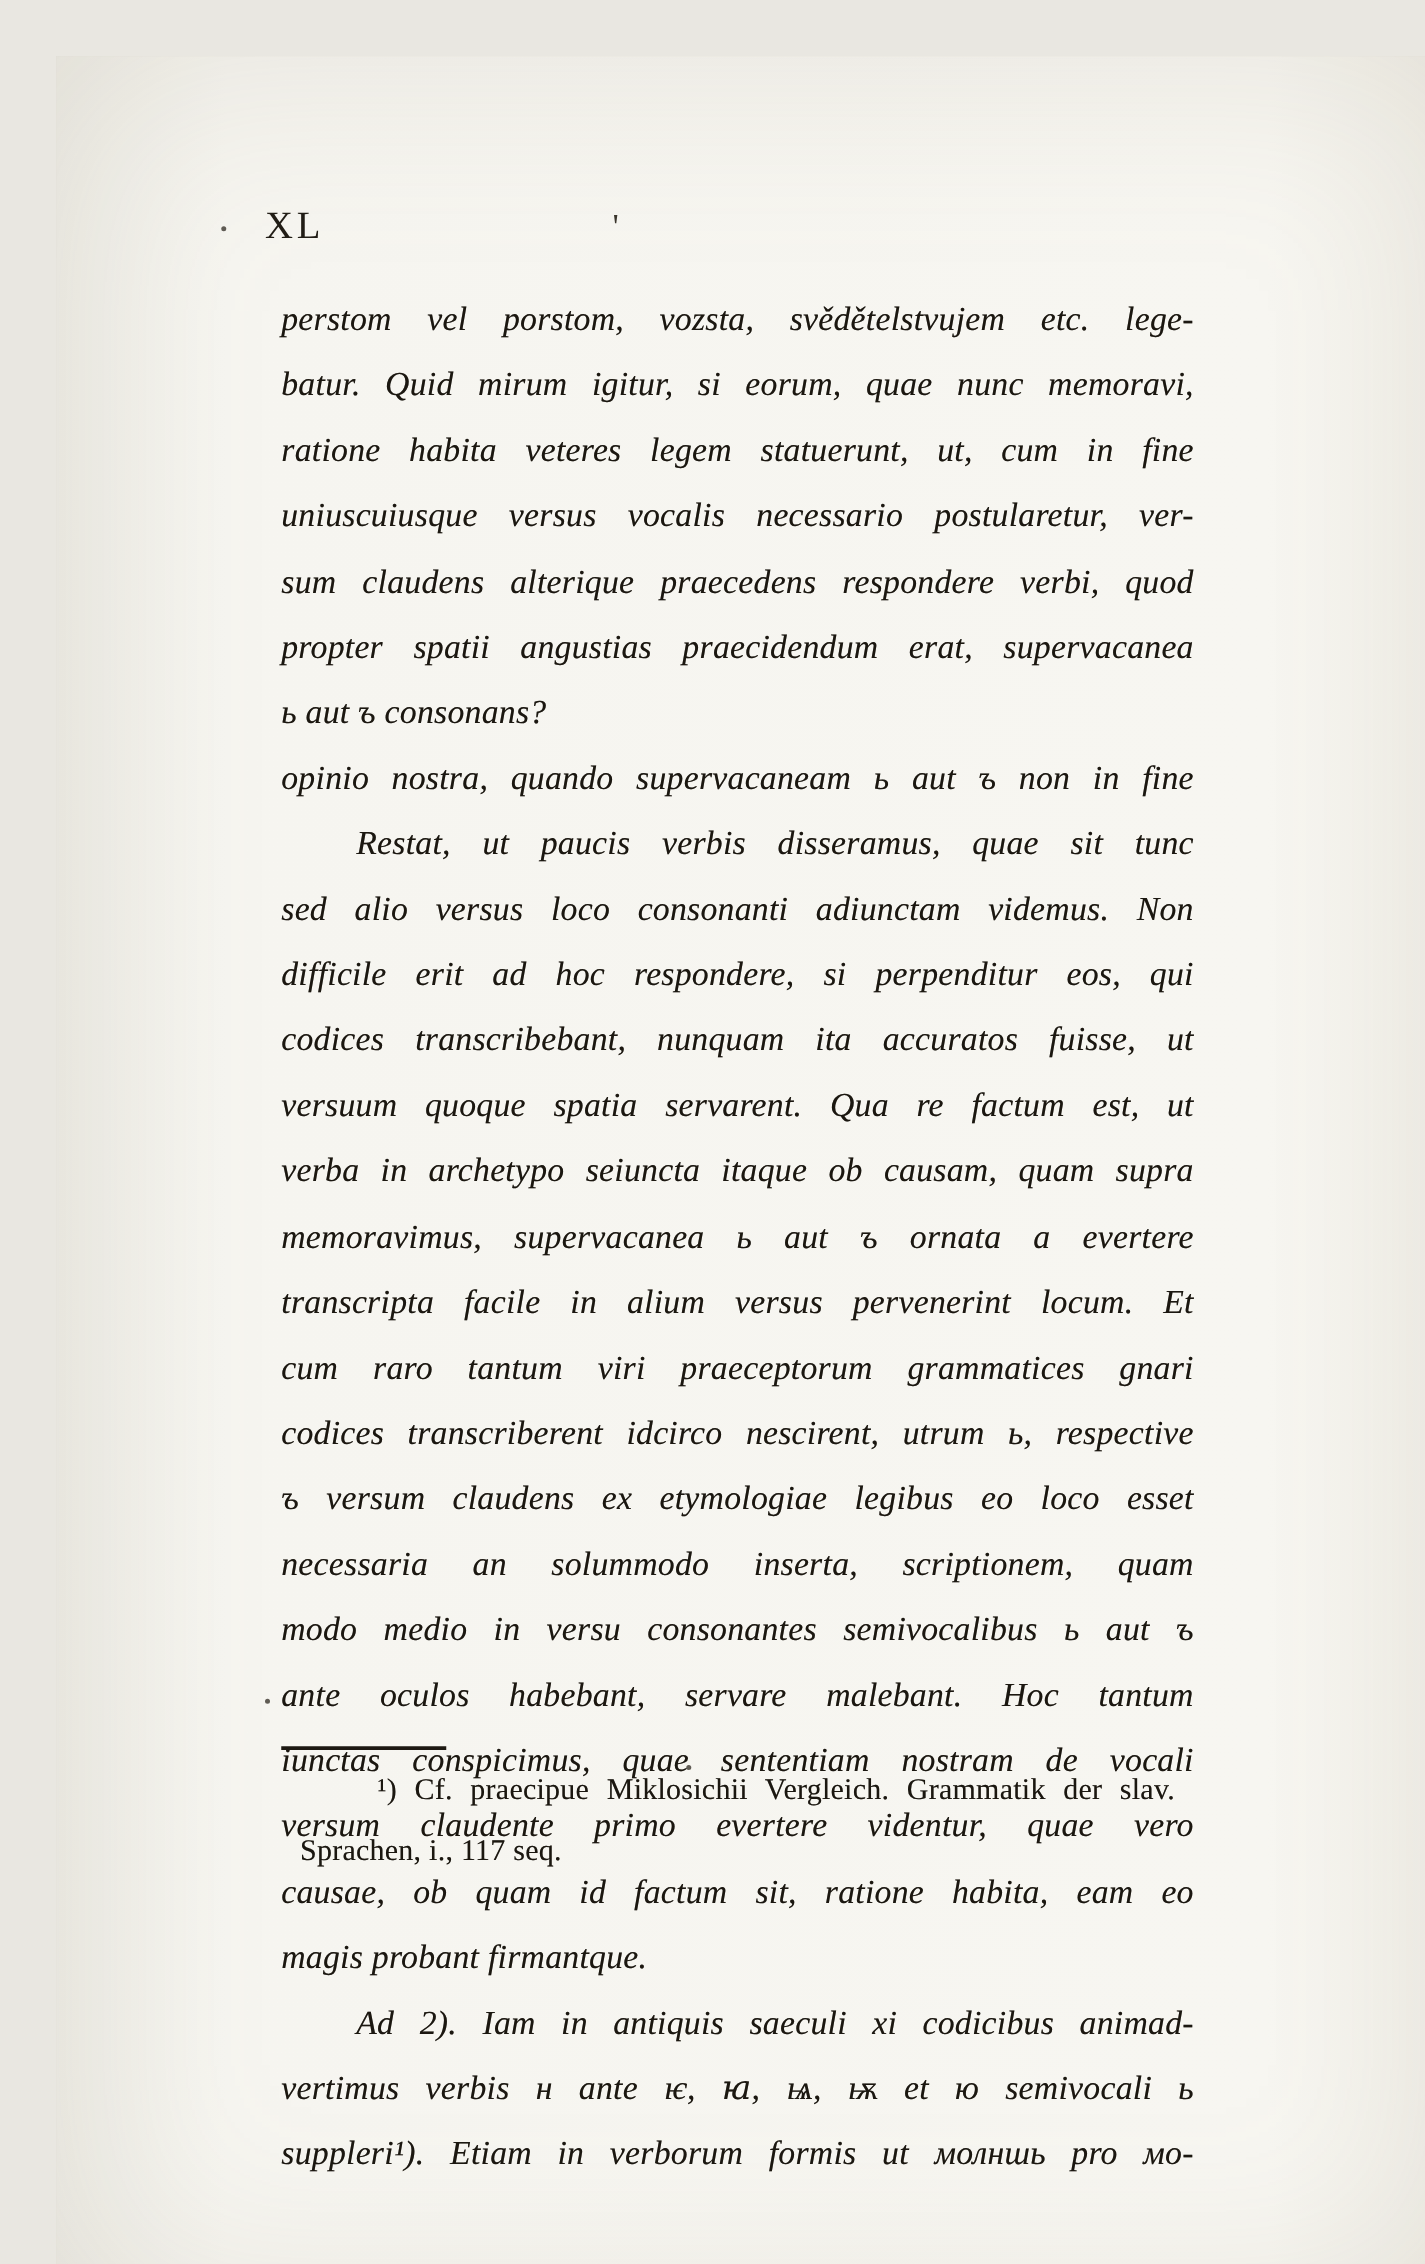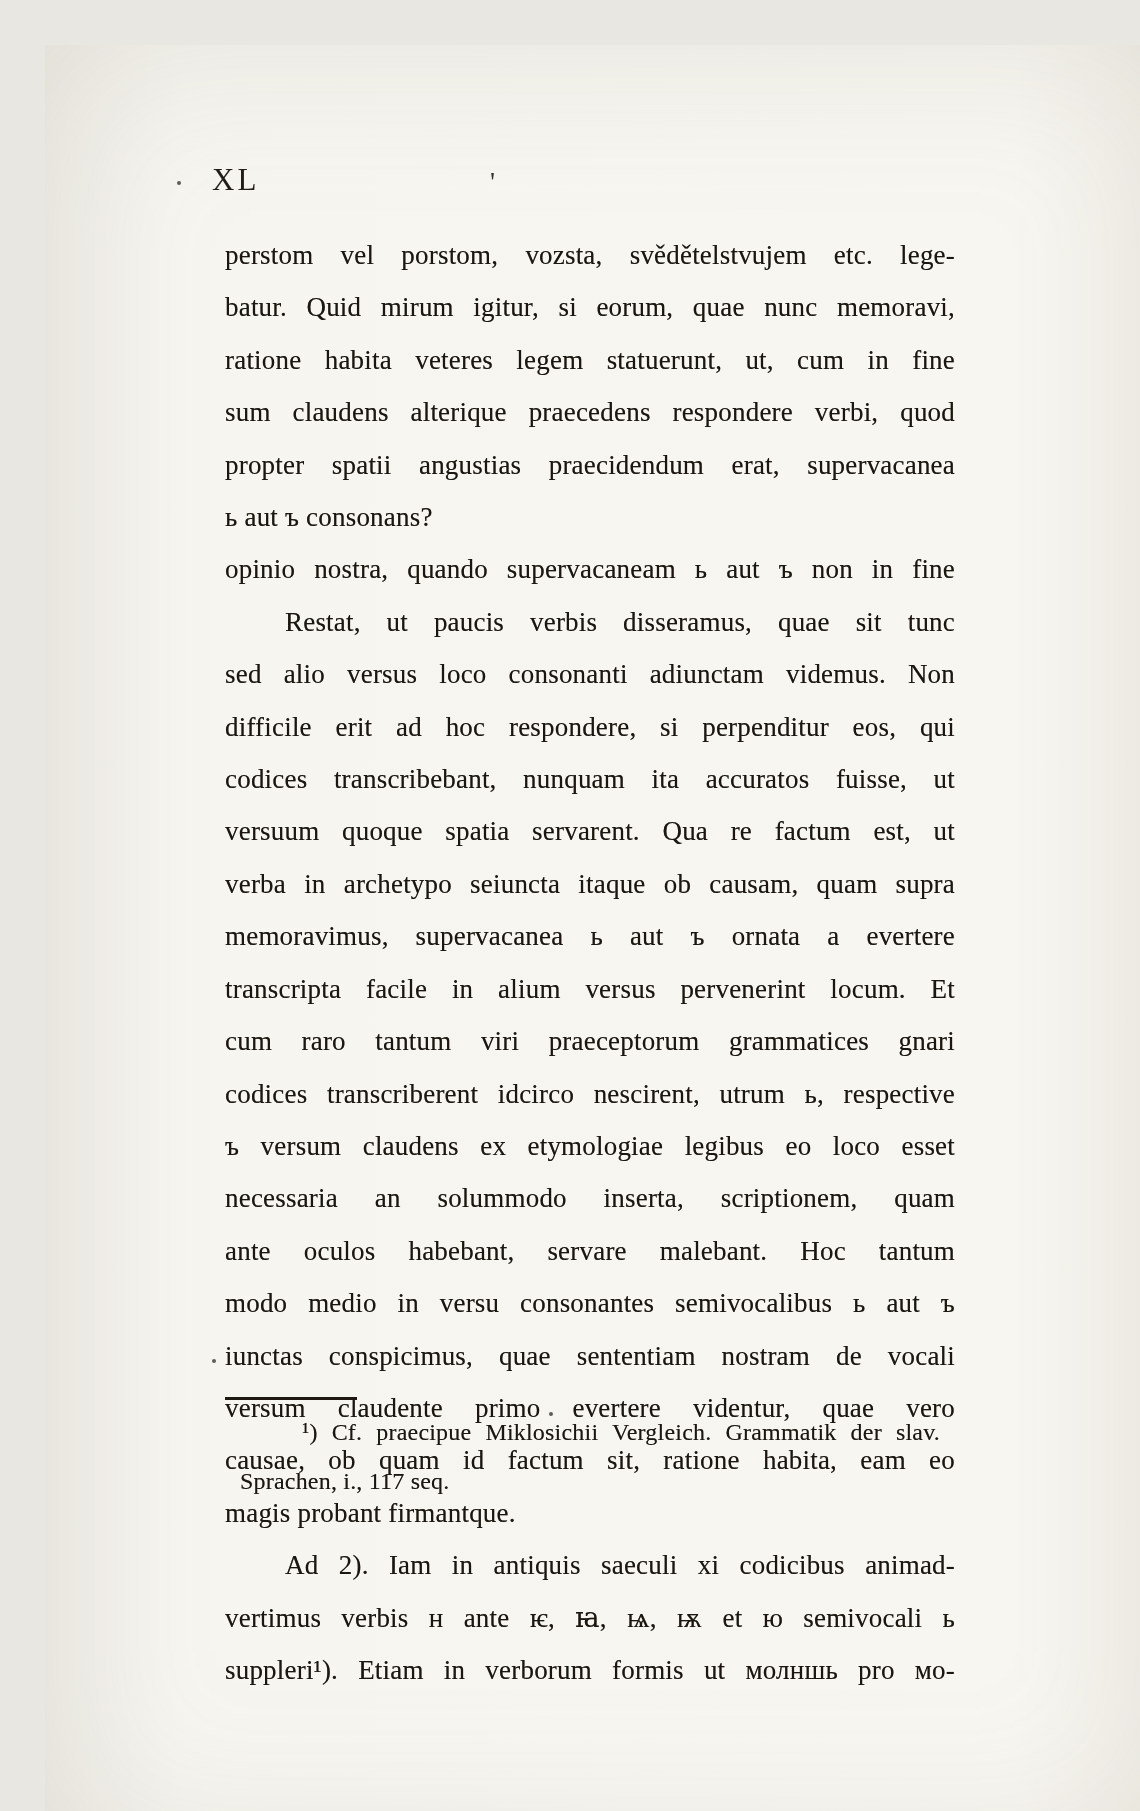--- a/index.html
+++ b/index.html
@@ -37,20 +37,21 @@
     border-radius: 50%;
   }
   .speck.s1 { left: 117px; top: 121px; width: 4px; height: 4px; }
   .speck.s2 { left: 152px; top: 1299px; width: 4px; height: 4px; }
   .speck.s3 { left: 489px; top: 1352px; width: 4px; height: 4px; }
   .text-block {
     position: absolute;
     left: 150px;
     top: 162px;
     width: 760px;
+    font-style: italic;
   }
   .line {
     font-size: 27px;
     line-height: 37.4px;
     text-align: justify;
     text-align-last: justify;
     letter-spacing: 0.2px;
     color: #1b1710;
     text-shadow: 0 0 0.5px rgba(20,16,10,0.45);
   }
@@ -84,38 +85,39 @@
   <div class="speck s3"></div>
 
   <div class="page-number">XL</div>
 
   <div class="artifact-quote">'</div>
 
   <div class="text-block" id="text-block">
       <div class="line">perstom vel porstom, vozsta, svědětelstvujem etc. lege-</div>
       <div class="line">batur. Quid mirum igitur, si eorum, quae nunc memoravi,</div>
       <div class="line">ratione habita veteres legem statuerunt, ut, cum in fine</div>
+      <div class="line">uniuscuiusque versus vocalis necessario postularetur, ver-</div>
       <div class="line">sum claudens alterique praecedens respondere verbi, quod</div>
       <div class="line">propter spatii angustias praecidendum erat, supervacanea</div>
       <div class="line last">ь aut ъ consonans?</div>
       <div class="line">opinio nostra, quando supervacaneam ь aut ъ non in fine</div>
       <div class="line indent">Restat, ut paucis verbis disseramus, quae sit tunc</div>
       <div class="line">sed alio versus loco consonanti adiunctam videmus. Non</div>
       <div class="line">difficile erit ad hoc respondere, si perpenditur eos, qui</div>
       <div class="line">codices transcribebant, nunquam ita accuratos fuisse, ut</div>
       <div class="line">versuum quoque spatia servarent. Qua re factum est, ut</div>
       <div class="line">verba in archetypo seiuncta itaque ob causam, quam supra</div>
       <div class="line">memoravimus, supervacanea ь aut ъ ornata a evertere</div>
       <div class="line">transcripta facile in alium versus pervenerint locum. Et</div>
       <div class="line">cum raro tantum viri praeceptorum grammatices gnari</div>
       <div class="line">codices transcriberent idcirco nescirent, utrum ь, respective</div>
       <div class="line">ъ versum claudens ex etymologiae legibus eo loco esset</div>
       <div class="line">necessaria an solummodo inserta, scriptionem, quam</div>
+      <div class="line">modo medio in versu consonantes semivocalibus ь aut ъ</div>
       <div class="line">ante oculos habebant, servare malebant. Hoc tantum</div>
-      <div class="line">modo medio in versu consonantes semivocalibus ь aut ъ</div>
       <div class="line">iunctas conspicimus, quae sententiam nostram de vocali</div>
       <div class="line">versum claudente primo evertere videntur, quae vero</div>
       <div class="line">causae, ob quam id factum sit, ratione habita, eam eo</div>
       <div class="line last">magis probant firmantque.</div>
       <div class="line indent">Ad 2). Iam in antiquis saeculi xi codicibus animad-</div>
       <div class="line">vertimus verbis н ante ѥ, ꙗ, ѩ, ѭ et ю semivocali ь</div>
       <div class="line">suppleri¹). Etiam in verborum formis ut молншь pro мо-</div>
     </div>
 
   <div class="footnote">

